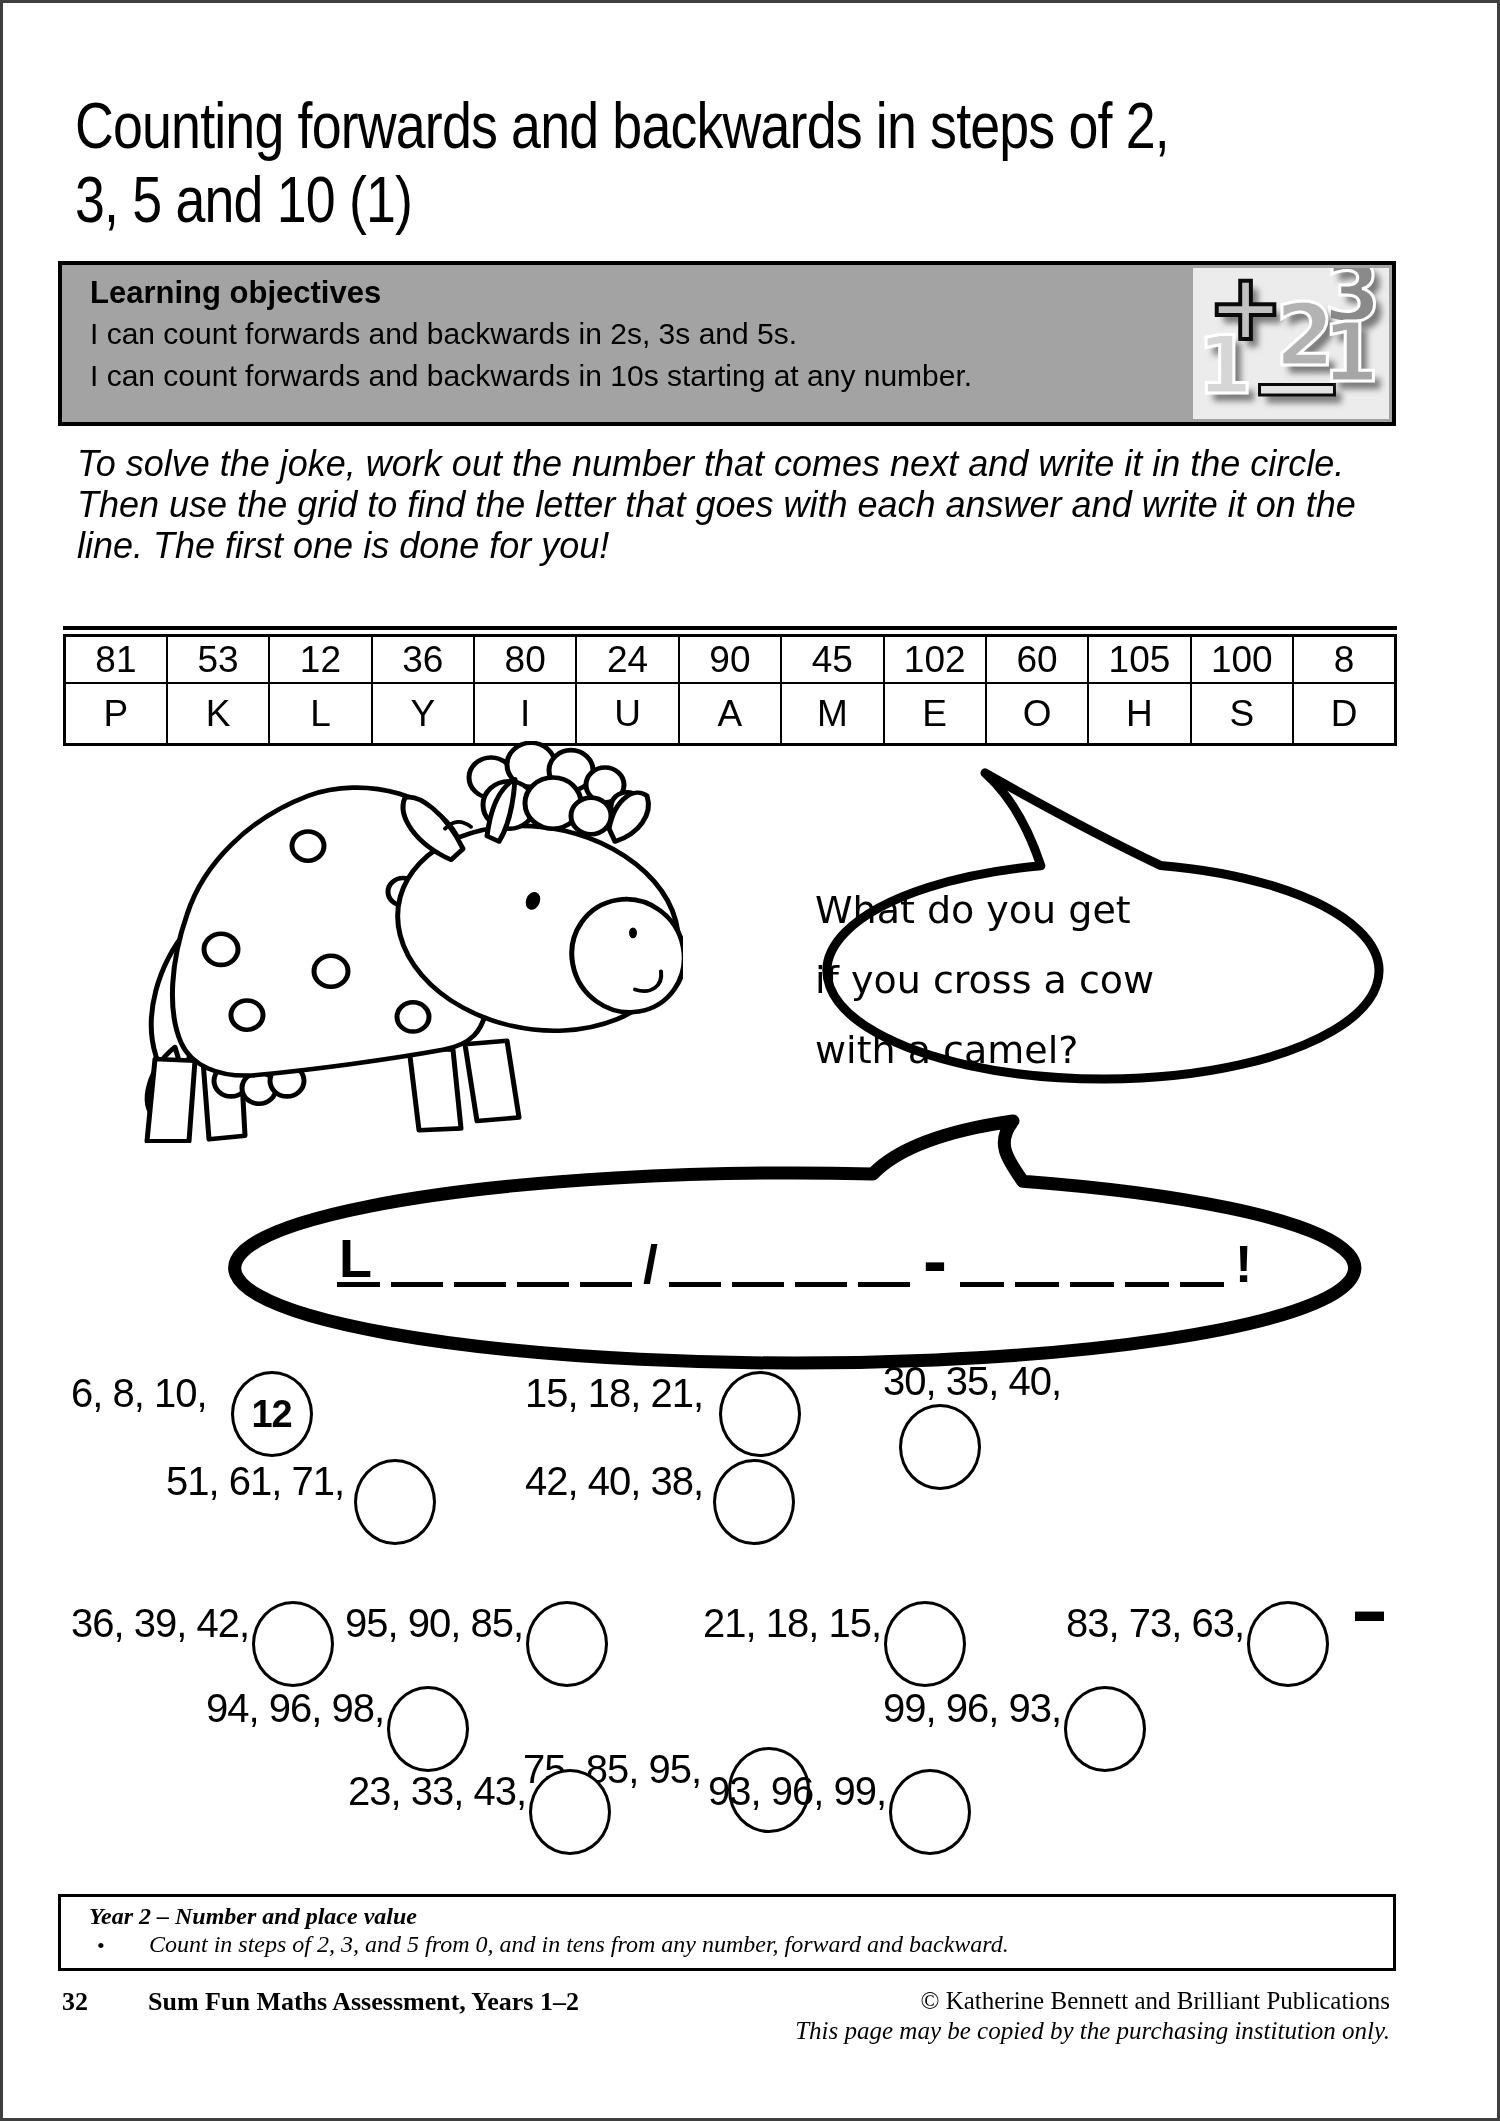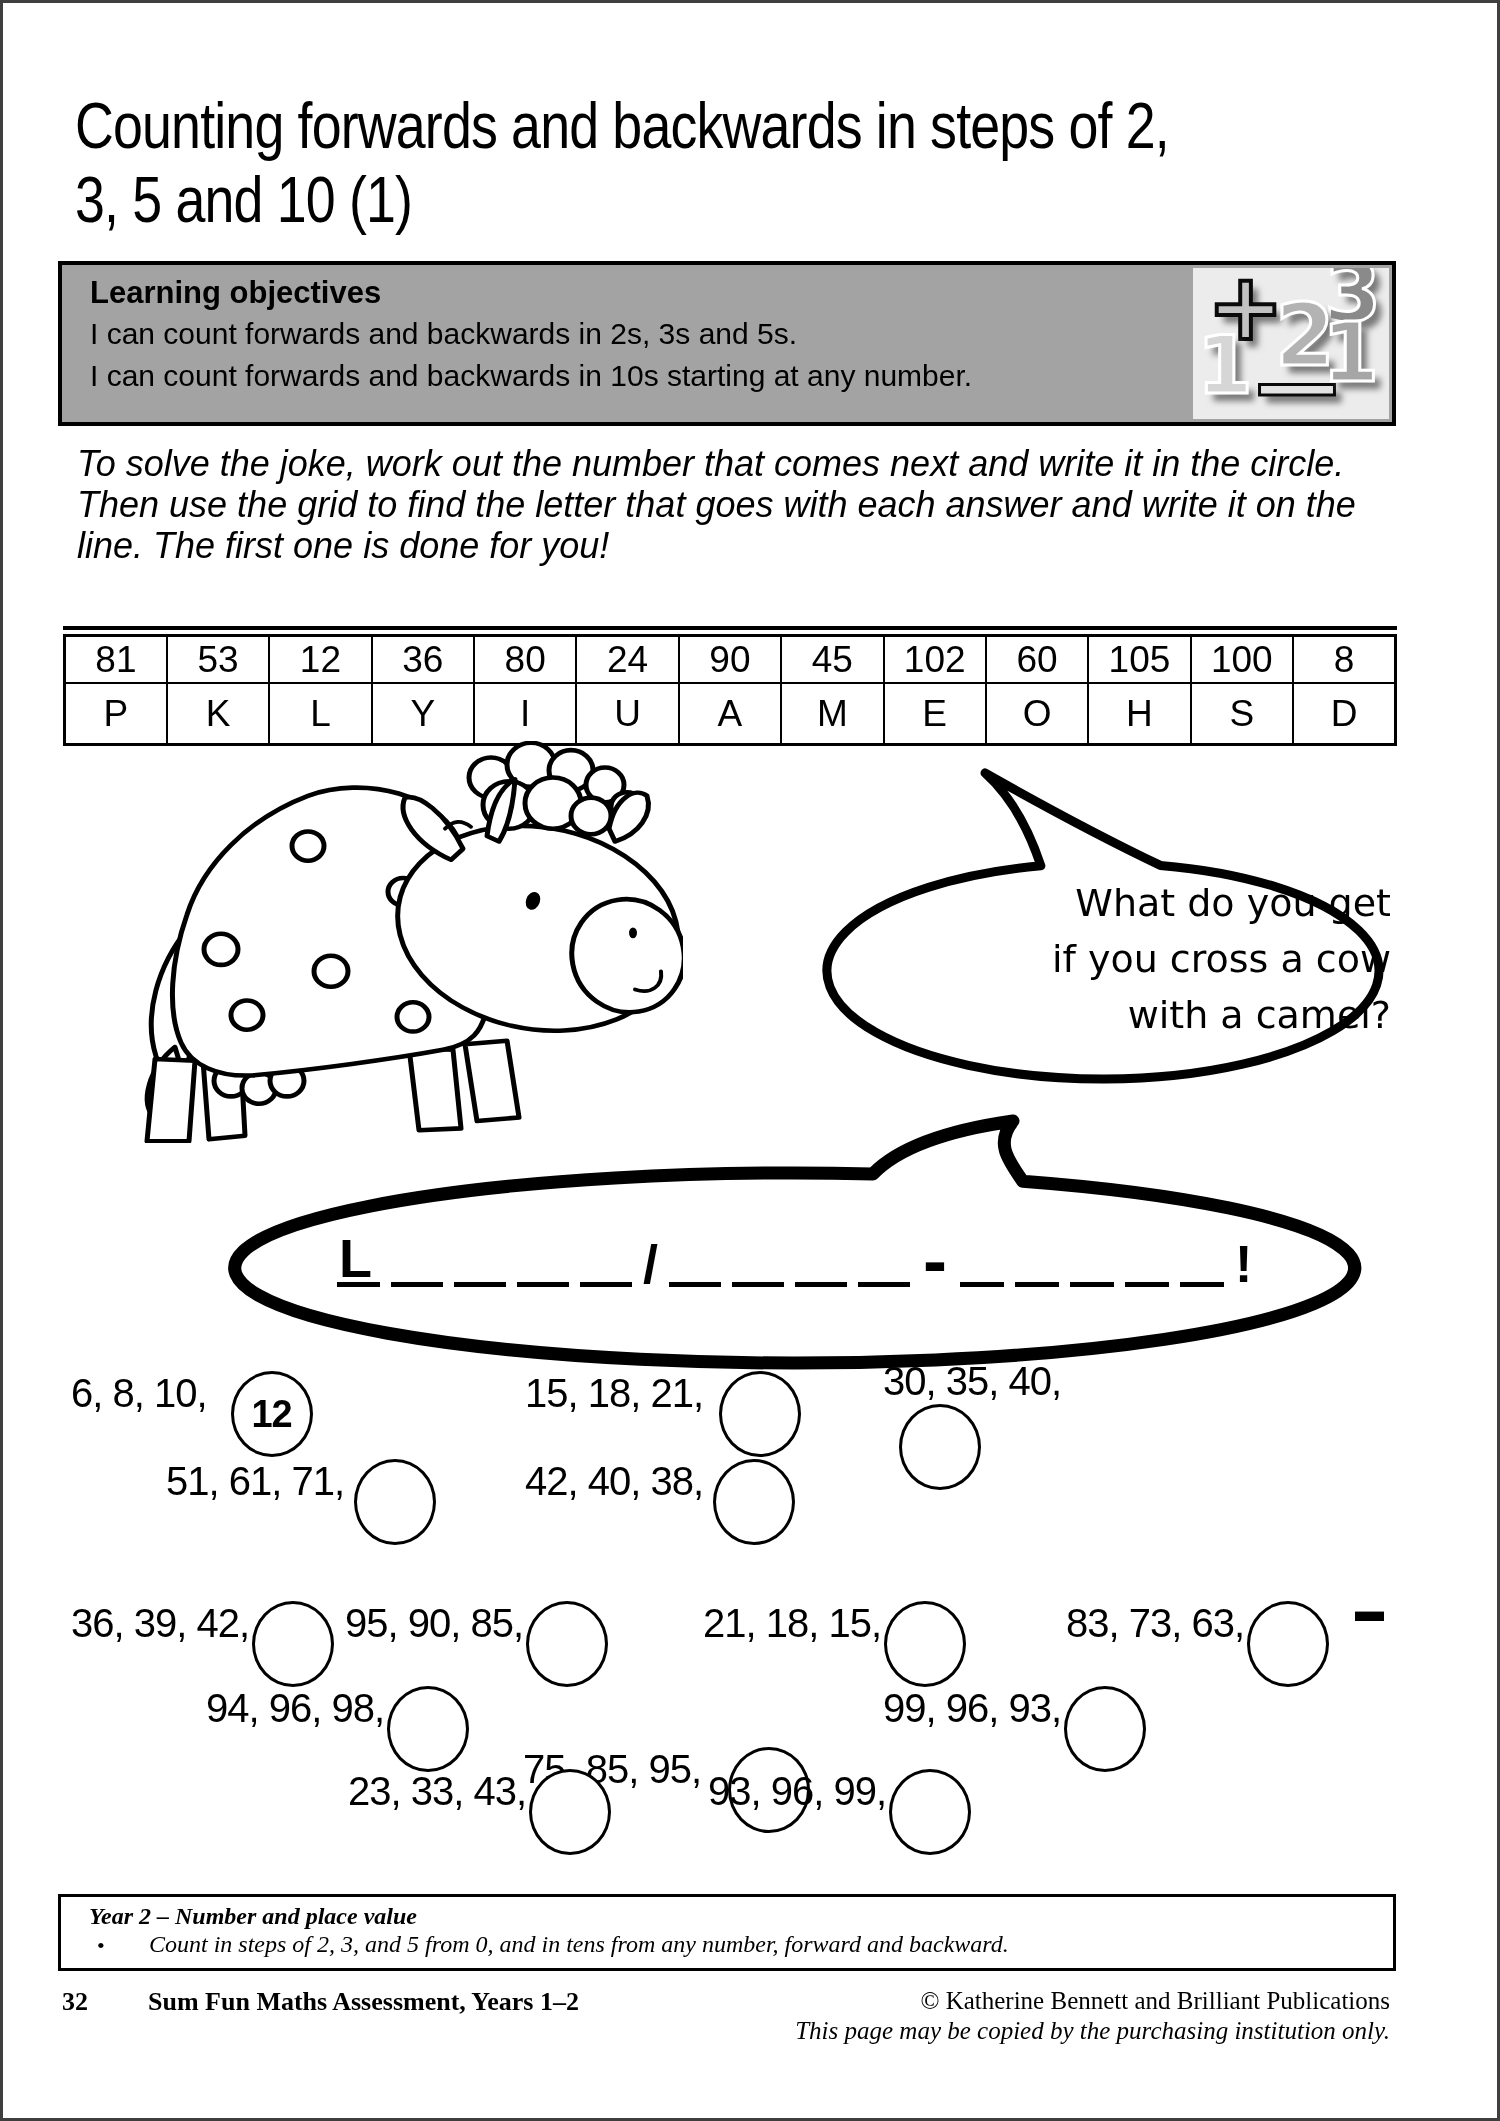--- a/index.html
+++ b/index.html
@@ -55,22 +55,22 @@
   table.code td{
     border:2px solid #000;text-align:center;font-size:37px;padding:0;
   }
   table.code{border:3px solid #000;}
   table.code tr.nums td{height:45px;}
   table.code tr.lets td{height:59px;}
   
   .bubble-svg{position:absolute;}
   .q-text{
     position:absolute;left:812px;top:872px;width:576px;
-    text-align:right;font-family:"DejaVu Sans",sans-serif;
-    font-size:38px;line-height:56px;
+    text-align:left;font-family:"DejaVu Sans",sans-serif;
+    font-size:38px;line-height:70px;
   }
   
   .answer-line{
     position:absolute;left:334px;top:1230px;width:960px;height:54px;
     display:flex;align-items:flex-end;gap:11px;
   }
   .answer-line .given{
     font-size:54px;font-weight:bold;line-height:44px;
     border-bottom:5px solid #000;padding:0 8px 2px 2px;
   }

